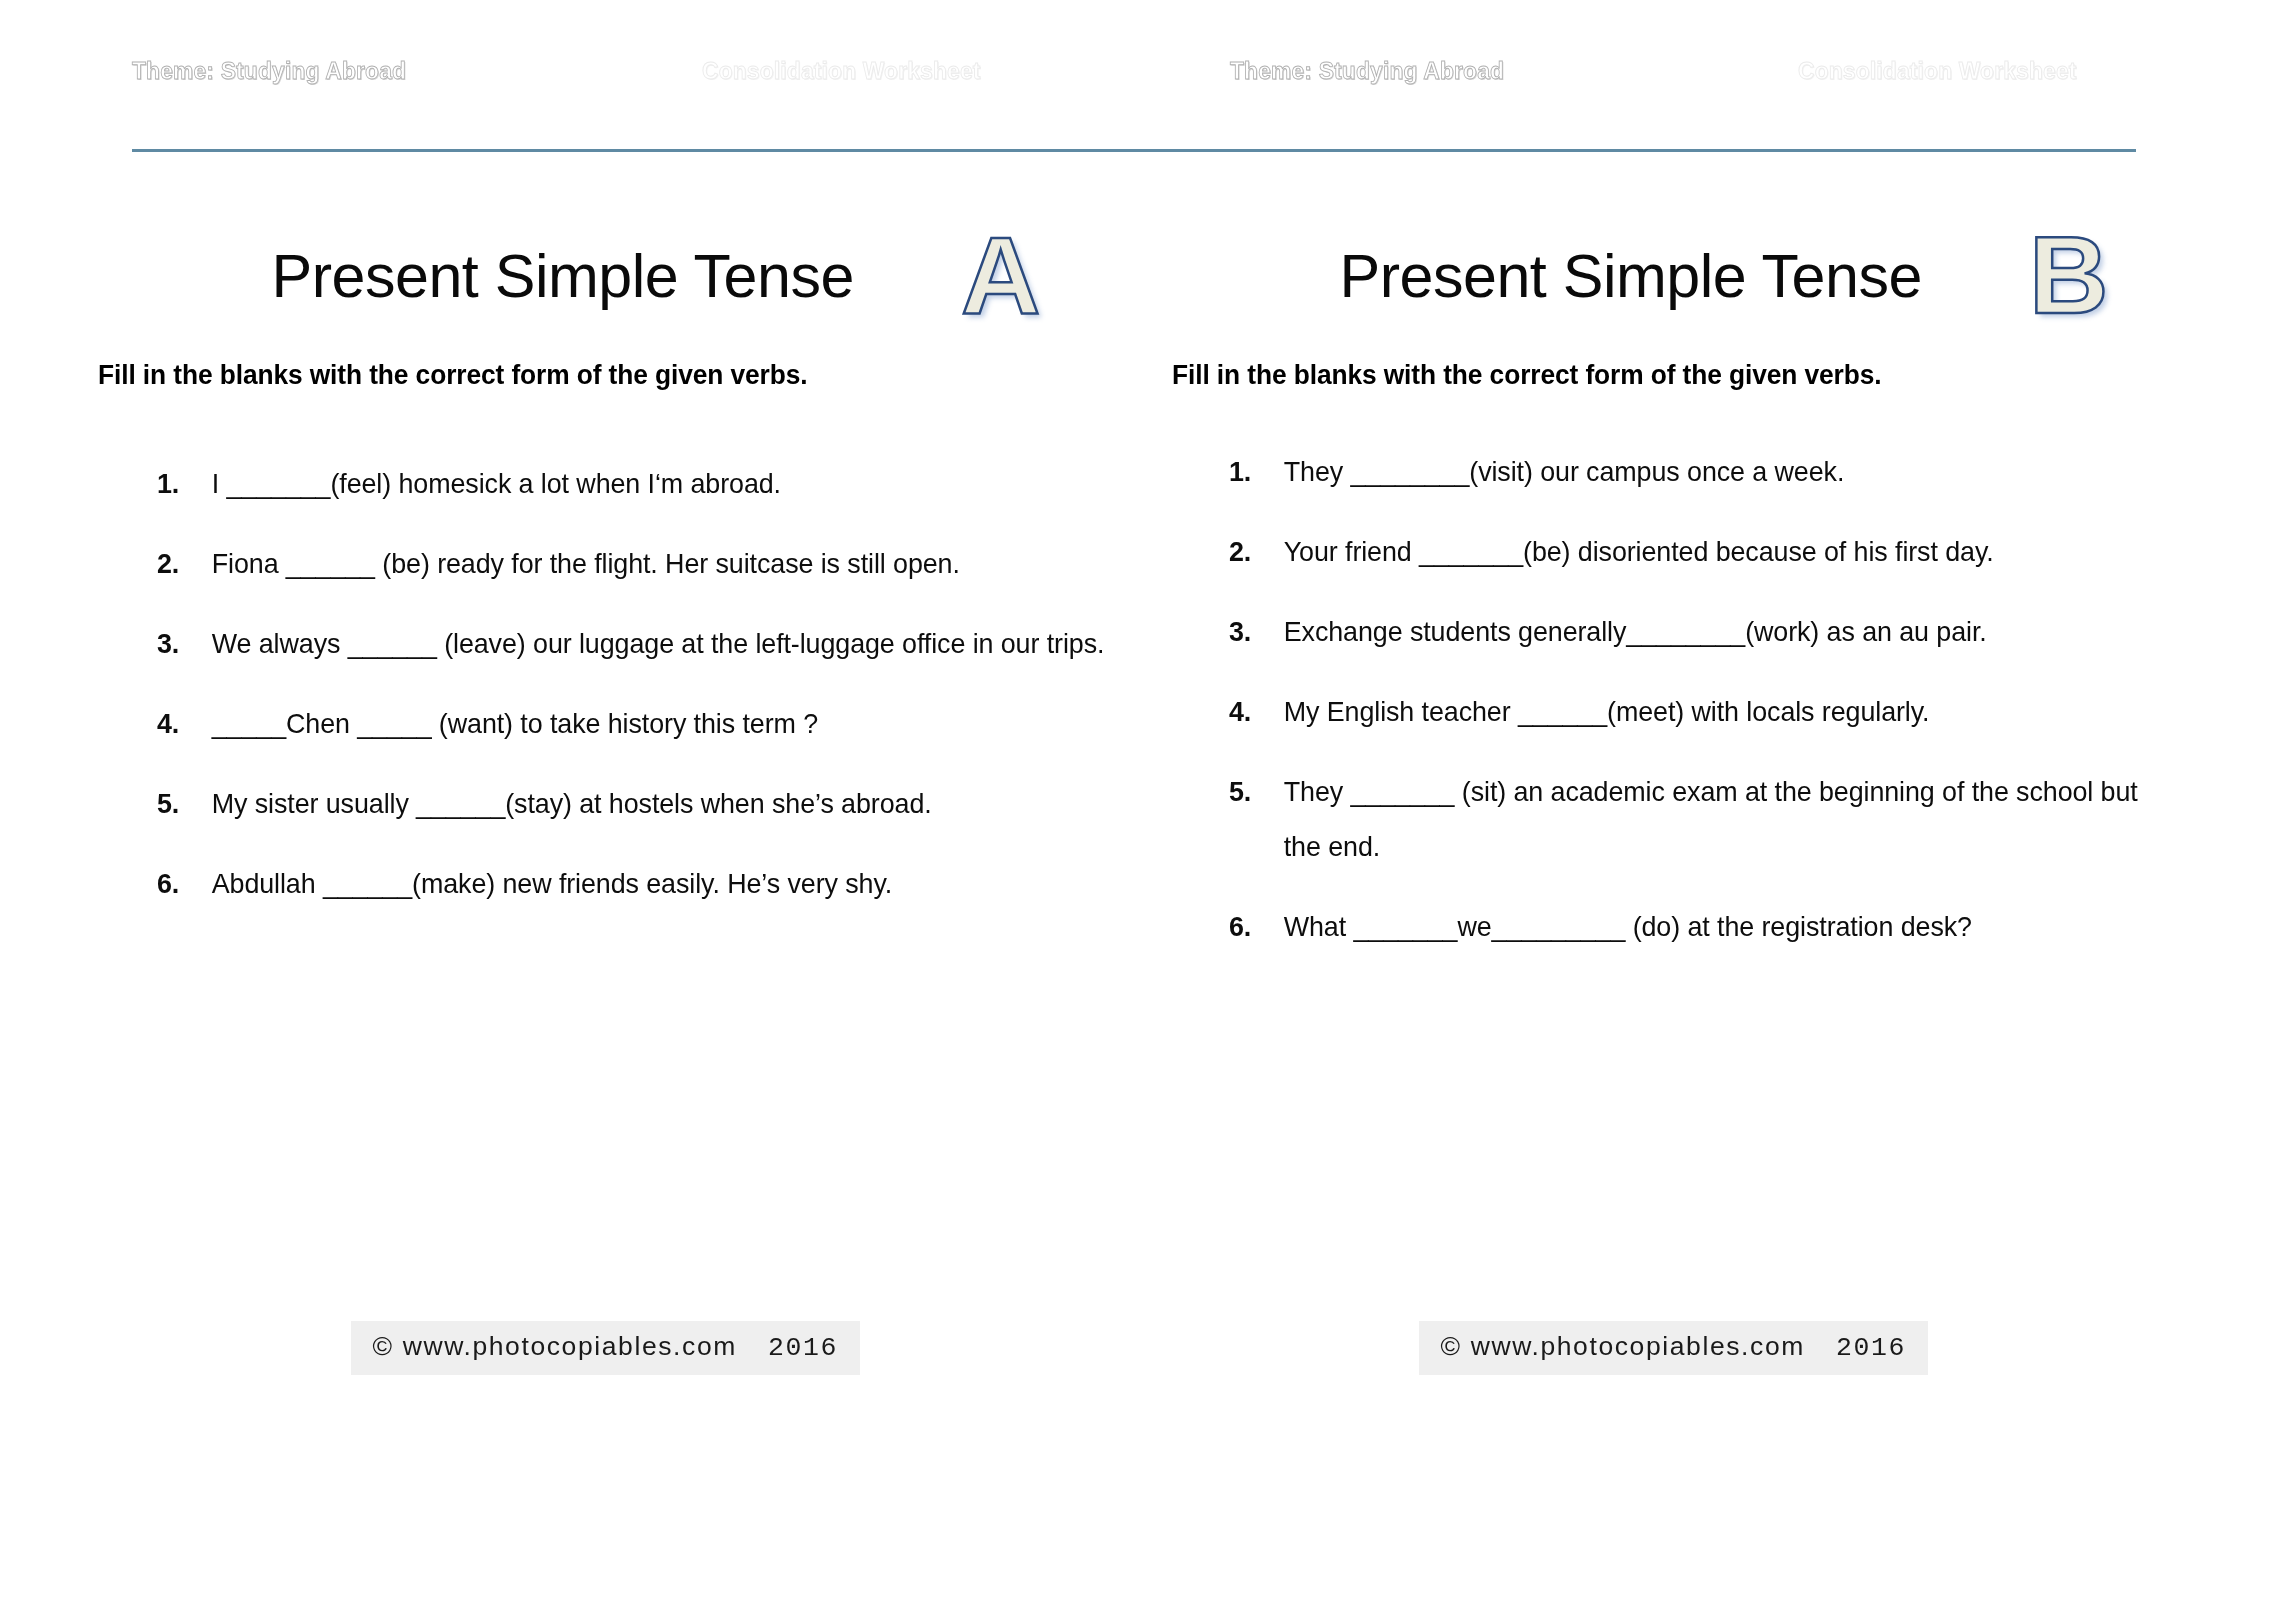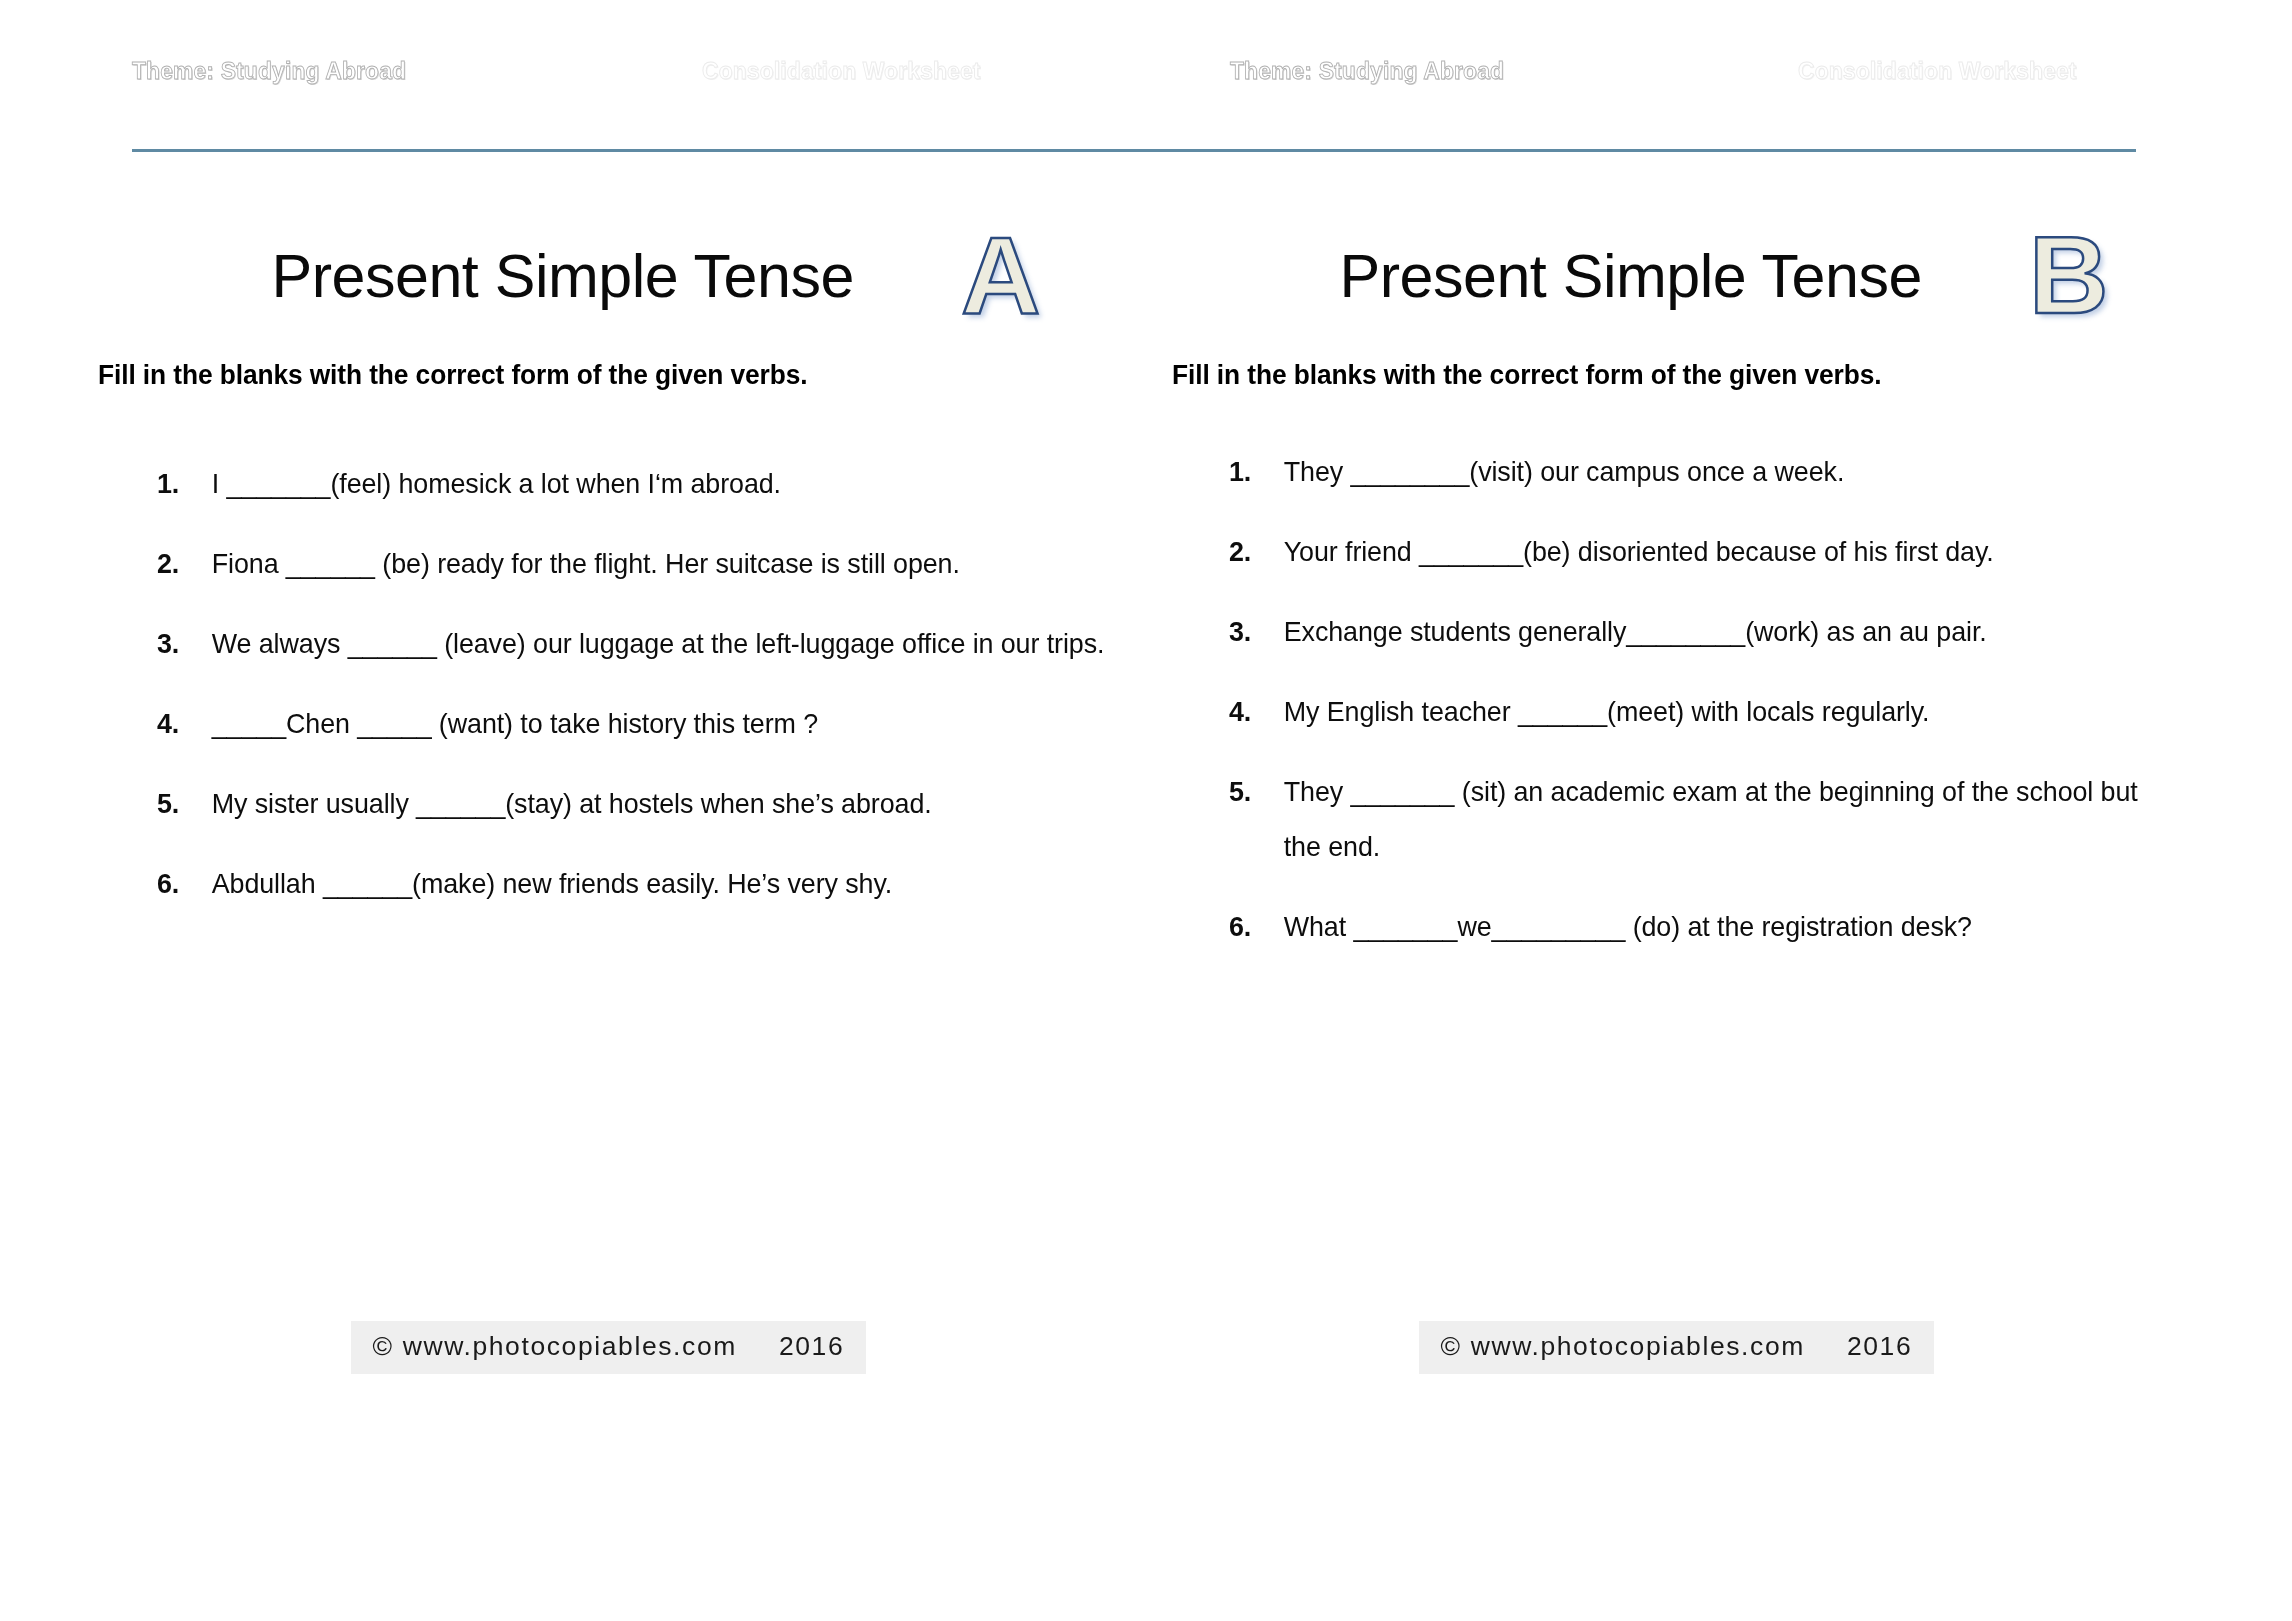--- a/index.html
+++ b/index.html
@@ -177,21 +177,21 @@
   .copyright {
     position: absolute;
     background: #efefef;
     color: #1a1a1a;
     font-family: "Liberation Sans", sans-serif;
     font-size: 26.5px;
     letter-spacing: 1.6px;
     padding: 9.8px 21.6px 11.8px 21.6px;
     white-space: nowrap;
   }
-  .copyright .cp-year { margin-left: 33px; }
+  .copyright .cp-year { margin-left: 22px; font-family: Liberation Mono, monospace; }
   .cp-a { left: 351px; top: 1321px; }
   .cp-b { left: 1419px; top: 1321px; }
 </style>
 </head>
 <body>
 
 <div class="page">
 
   <div class="running-header">
     <div class="rh-cell rh-theme rh-theme-a">Theme: Studying Abroad</div>

